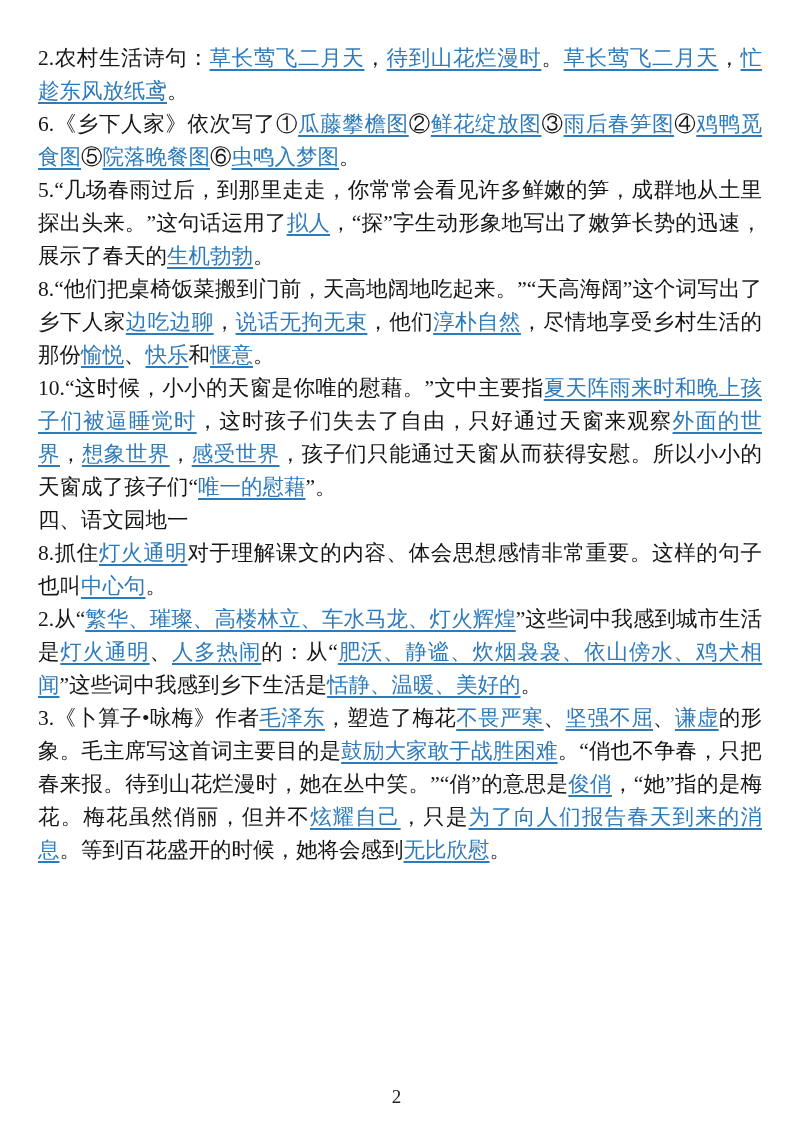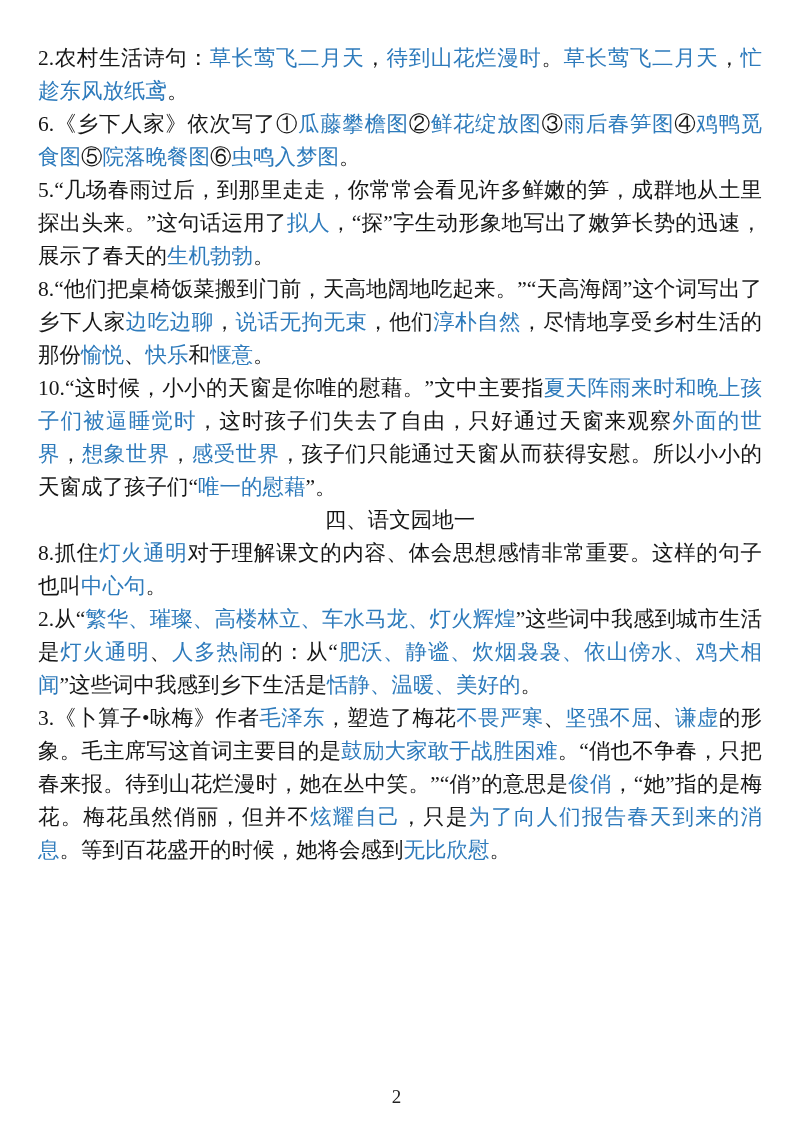--- a/index.html
+++ b/index.html
@@ -23,24 +23,25 @@
   }
   p.para {
     margin: 0;
     padding: 0;
     font-size: 21.5px;
     line-height: 33px;
     text-align: justify;
     text-justify: inter-ideograph;
   }
   p.para.heading {
-    text-align: center;
+    text-align: left;
   }
   .answer {
     color: var(--accent, #2E7BBC);
+    text-decoration: underline;
     text-decoration-thickness: 1.5px;
     text-underline-offset: 4px;
   }
   .footer {
     position: absolute;
     bottom: 14px;
     left: 0;
     width: 100%;
     text-align: center;
     font-size: 19px;

